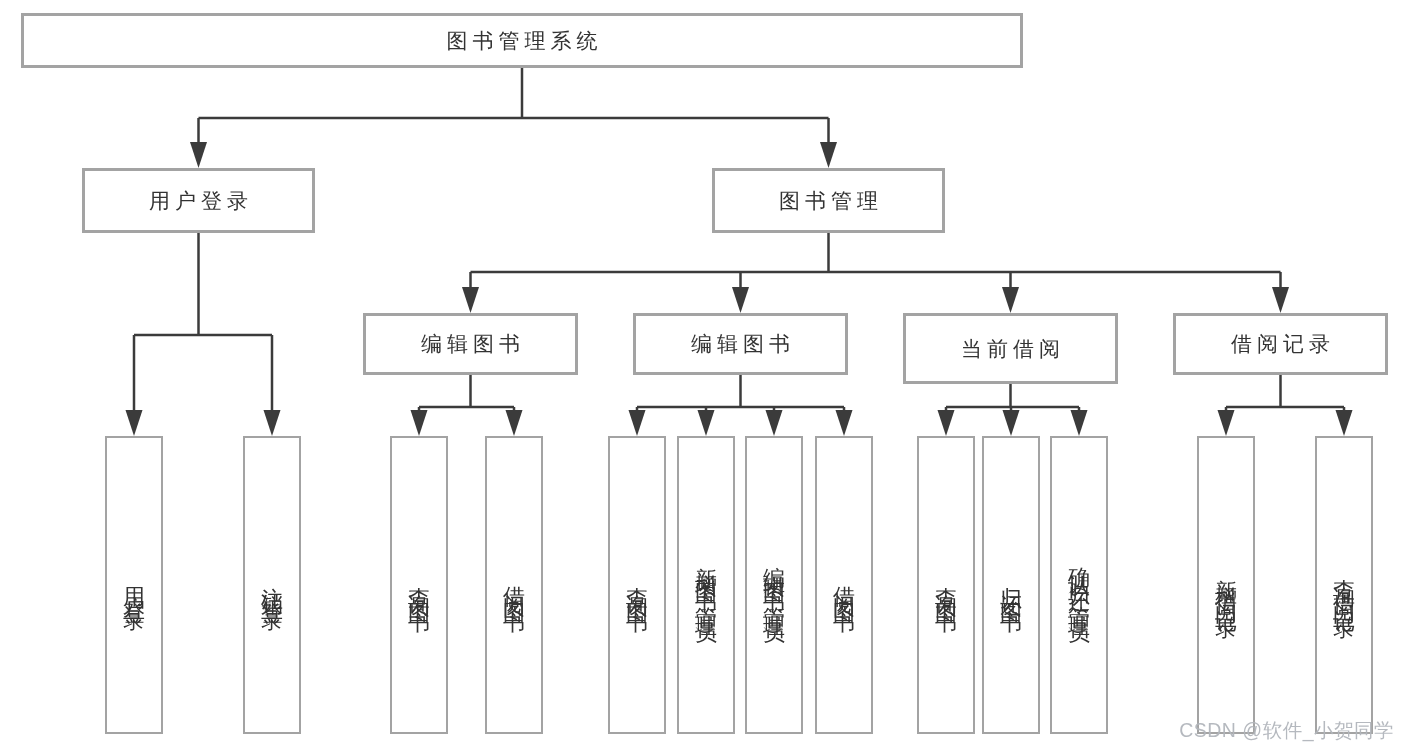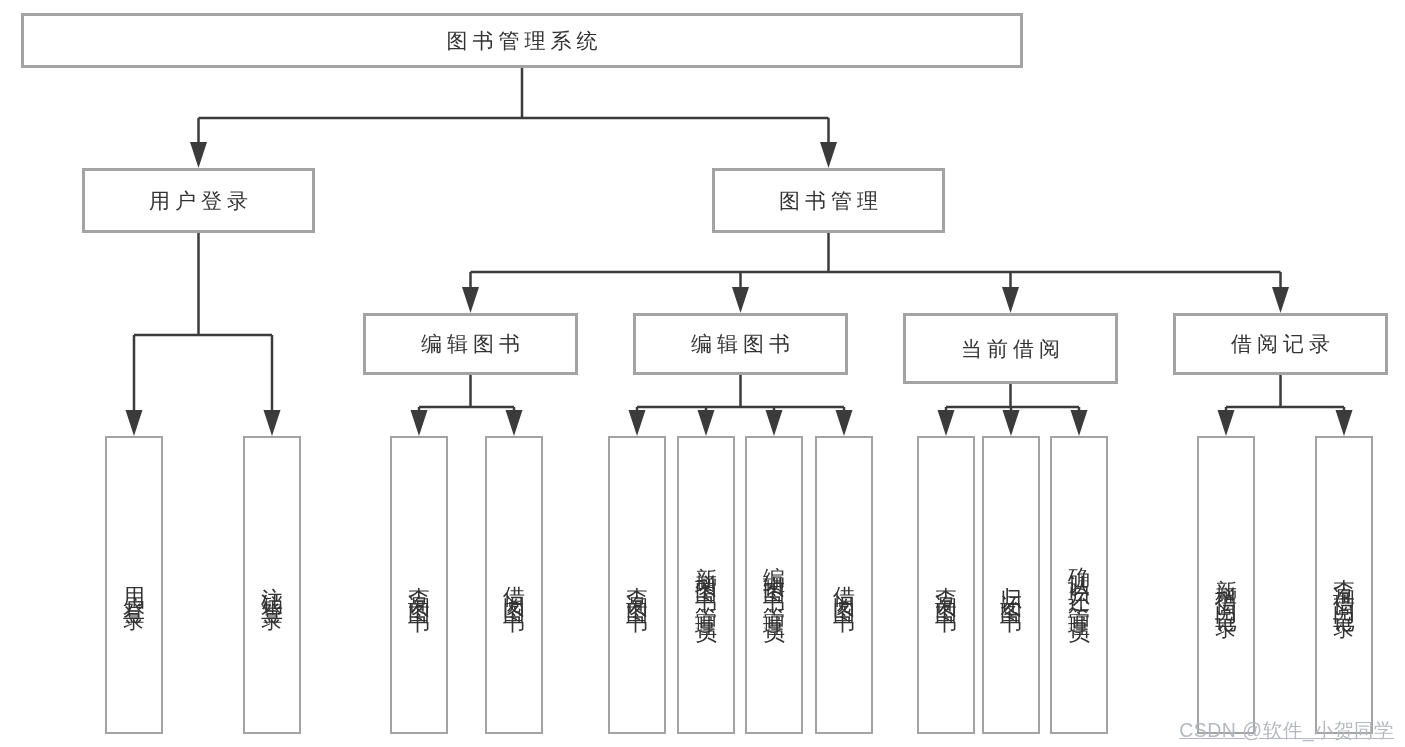--- a/index.html
+++ b/index.html
@@ -40,21 +40,20 @@
   .watermark {
     position: absolute;
     right: 11px;
     bottom: 3px;
     font-size: 19.5px;
     color: #b2b6bc;
     opacity: 0.95;
     letter-spacing: 0.5px;
     z-index: 5;
     white-space: nowrap;
-    text-decoration: underline;
   }
 </style>
 </head>
 <body>
 
 <div class="stage">
 
   <svg class="connectors" width="1405" height="747" viewBox="0 0 1405 747">
     <g stroke="#3b3b3b" stroke-width="2.5" fill="none">
 

